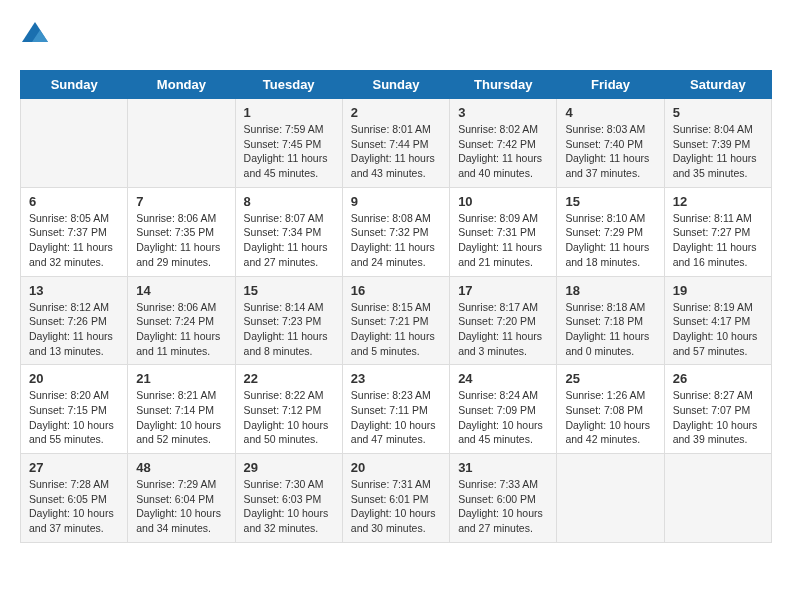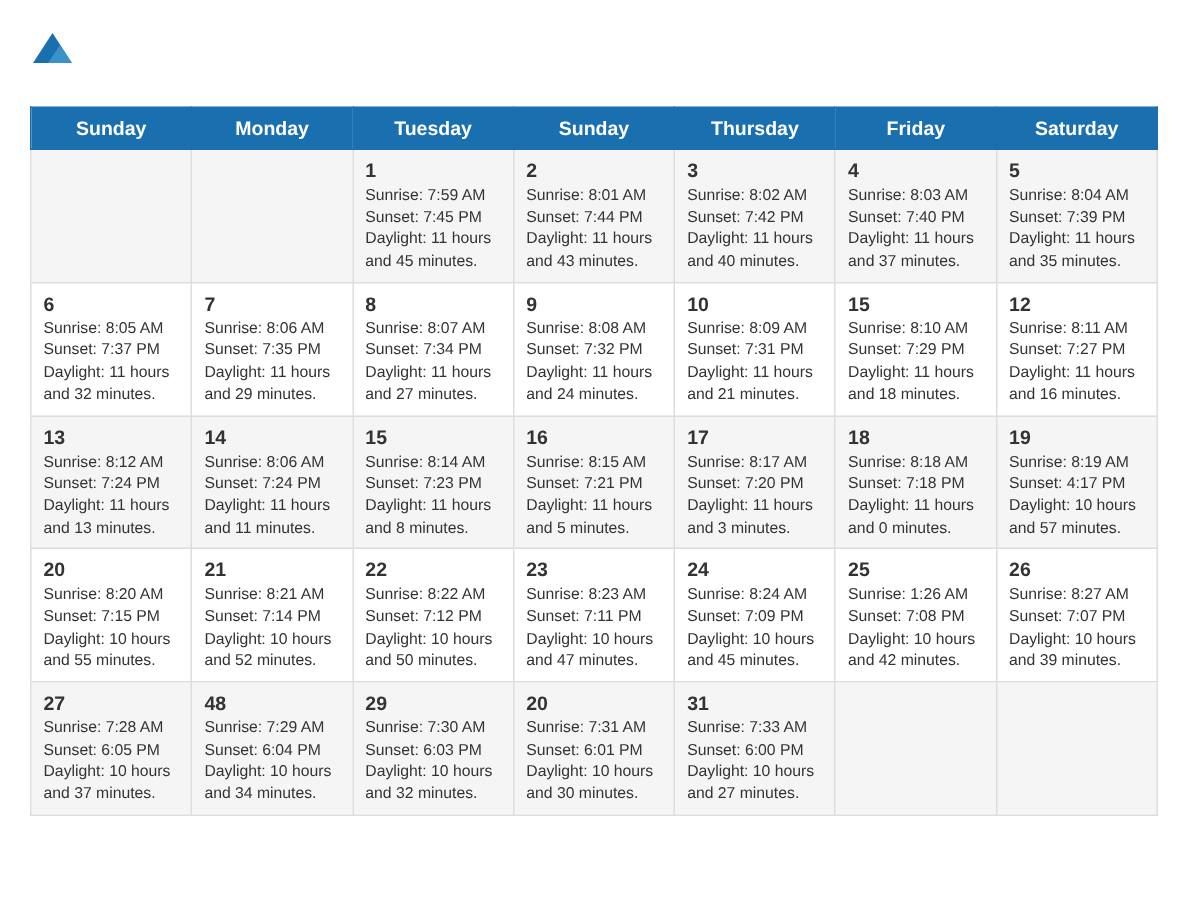--- a/index.html
+++ b/index.html
@@ -200,21 +200,21 @@
           <span class="day-number">12</span>
           <div class="day-info">Sunrise: 8:11 AM
 Sunset: 7:27 PM
 Daylight: 11 hours and 16 minutes.</div>
         </td>
       </tr>
       <tr>
         <td>
           <span class="day-number">13</span>
           <div class="day-info">Sunrise: 8:12 AM
-Sunset: 7:24 PM
+Sunset: 7:26 PM
 Daylight: 11 hours and 13 minutes.</div>
         </td>
         <td>
           <span class="day-number">14</span>
           <div class="day-info">Sunrise: 8:06 AM
 Sunset: 7:24 PM
 Daylight: 11 hours and 11 minutes.</div>
         </td>
         <td>
           <span class="day-number">15</span>

